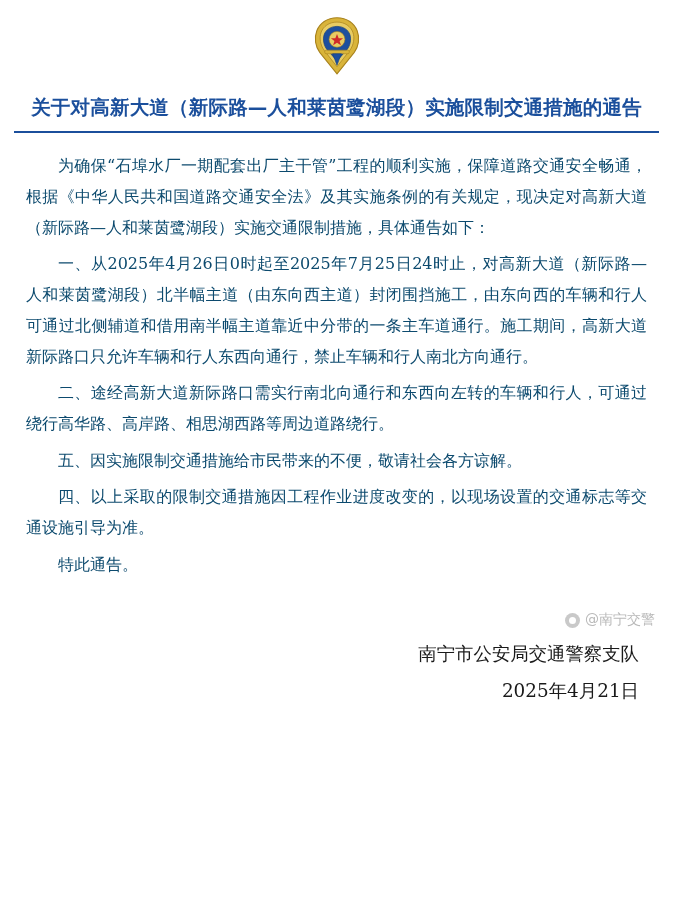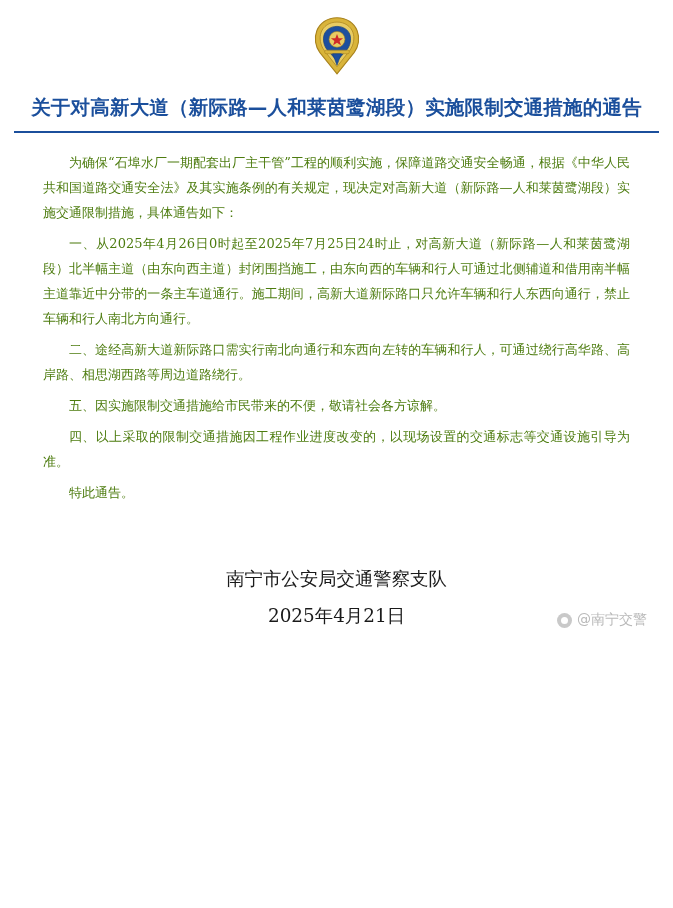--- a/index.html
+++ b/index.html
@@ -45,23 +45,23 @@
     font-family: "DejaVu Sans", "Liberation Sans", sans-serif;
     line-height: 1.4;
   }
   .rule {
     height: 2px;
     background: #1b4f9c;
     margin: 0 14px 18px 14px;
   }
   
   .body {
-    padding: 0 43px;
-    color: #4d7c0f;
-    font-size: 13px;
+    padding: 0 26px;
+    color: #0c4a6e;
+    font-size: 16px;
     line-height: 1.92;
     text-align: justify;
     text-justify: inter-ideograph;
     font-family: "DejaVu Serif", "Liberation Serif", serif;
   }
   .body p {
     margin: 0 0 6px 0;
     text-indent: 2em;
   }
   
@@ -69,26 +69,25 @@
     padding: 0 34px;
     margin-top: 56px;
     text-align: right;
     color: #1a1a1a;
     font-size: 18.4px;
     line-height: 1.9;
     font-family: "DejaVu Serif", "Liberation Serif", serif;
   }
   .signature div {
     margin-bottom: 2px;
-    text-align: center;
   }
   
   .watermark {
     position: absolute;
-    right: 26px;
+    right: 18px;
     bottom: 8px;
     display: flex;
     align-items: center;
     gap: 5px;
     color: #b9b9b9;
     font-size: 14px;
     font-family: "DejaVu Sans", "Liberation Sans", sans-serif;
   }
   .wm-logo {
     width: 15px;

